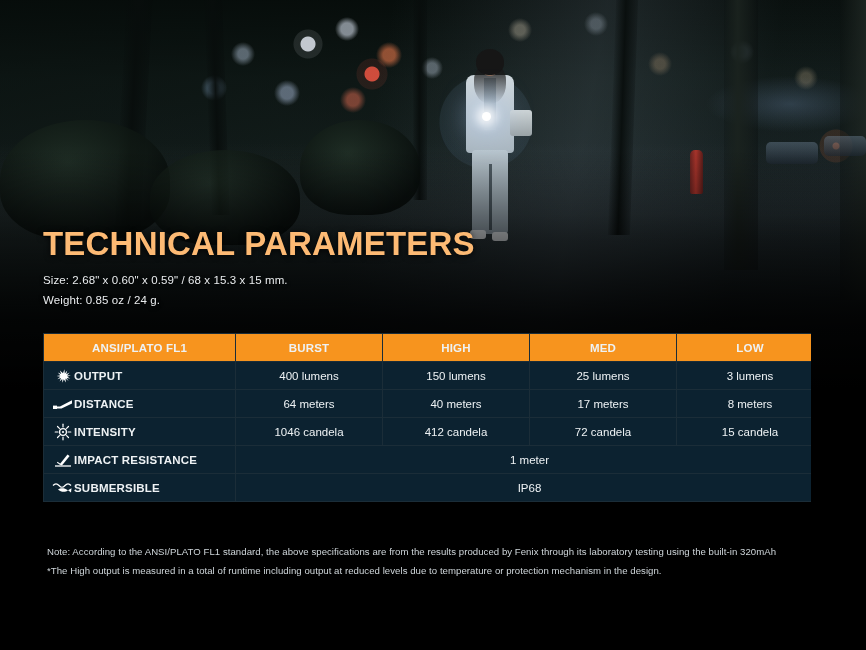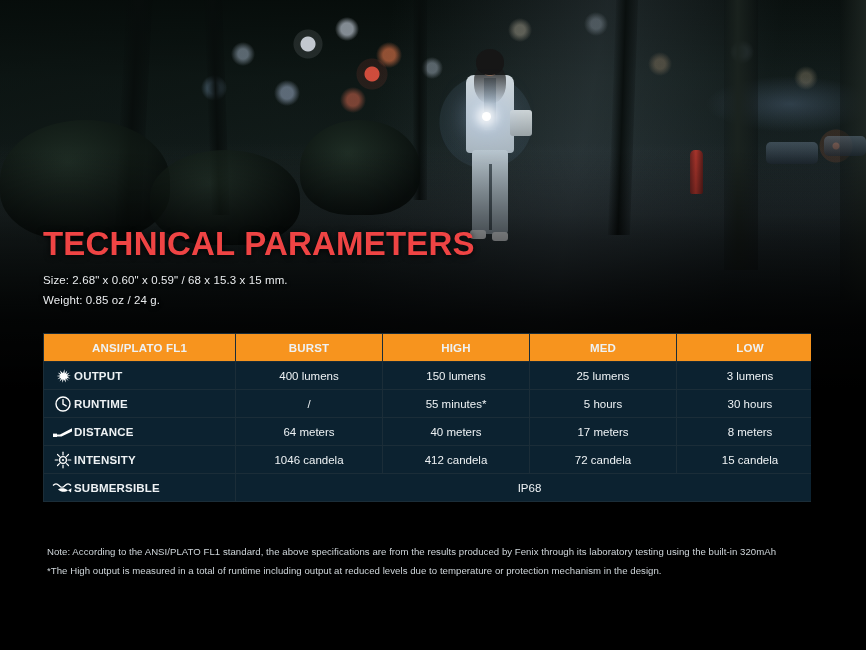--- a/index.html
+++ b/index.html
@@ -113,21 +113,21 @@
   .scrim {
     position: absolute; left: 0; top: 150px; width: 866px; height: 500px;
     background: linear-gradient(to bottom, rgba(0,0,0,0) 0%, rgba(0,0,0,0.55) 18%, rgba(0,0,0,0.88) 34%, #000 48%, #000 100%);
   }
 
   
   .content { position: absolute; left: 0; top: 0; width: 866px; height: 650px; }
 
   .title {
     position: absolute; left: 43px; top: 227px;
-    color: #ef4444;
+    color: #fdba74;
     font-size: 33px;
     font-weight: bold;
     letter-spacing: 0.2px;
     line-height: 1;
     text-shadow: 0 1px 6px rgba(0,0,0,0.9);
   }
   .subline {
     position: absolute; left: 43px;
     color: #e9ecee;
     font-size: 11.5px;
@@ -256,37 +256,20 @@
                 </span>
                 <span>OUTPUT</span>
               </span>
             </td>
             <td>400 lumens</td>
             <td>150 lumens</td>
             <td>25 lumens</td>
             <td>3 lumens</td>
           </tr>
 
-          <tr>
-            <td class="rowlabel">
-              <span class="rowlabel-inner">
-                <span class="ico">
-                  <svg width="18" height="18" viewBox="0 0 18 18">
-                    <circle cx="9" cy="9" r="7" fill="none" stroke="#ffffff" stroke-width="1.4"></circle>
-                    <path d="M9 4.6 V9 L12.2 10.8" fill="none" stroke="#ffffff" stroke-width="1.4" stroke-linecap="round"></path>
-                  </svg>
-                </span>
-                <span>RUNTIME</span>
-              </span>
-            </td>
-            <td>/</td>
-            <td>55 minutes*</td>
-            <td>5 hours</td>
-            <td>30 hours</td>
-          </tr>
 
           <tr>
             <td class="rowlabel">
               <span class="rowlabel-inner">
                 <span class="ico">
                   <svg width="22" height="16" viewBox="0 0 22 16">
                     <path d="M2 10.5 H8 L20 4.2 V7.4 L9.5 12.6 H2 Z" fill="#ffffff"></path>
                     <rect x="1" y="9.6" width="4" height="3.4" fill="#ffffff"></rect>
                   </svg>
                 </span>
@@ -320,20 +303,35 @@
                 </span>
                 <span>INTENSITY</span>
               </span>
             </td>
             <td>1046 candela</td>
             <td>412 candela</td>
             <td>72 candela</td>
             <td>15 candela</td>
           </tr>
 
+          <tr>
+            <td class="rowlabel">
+              <span class="rowlabel-inner">
+                <span class="ico">
+                  <svg width="22" height="18" viewBox="0 0 22 18">
+                    <path d="M3 15 H19" stroke="#ffffff" stroke-width="1.3"></path>
+                    <path d="M7.5 13.6 L15.5 3.4 L17.6 5 L9.9 14.4 Z" fill="#ffffff"></path>
+                    <path d="M5.2 11.2 L8.4 13.4" stroke="#ffffff" stroke-width="1.1"></path>
+                  </svg>
+                </span>
+                <span>IMPACT RESISTANCE</span>
+              </span>
+            </td>
+            <td colspan="4">1 meter</td>
+          </tr>
 
           <tr>
             <td class="rowlabel">
               <span class="rowlabel-inner">
                 <span class="ico">
                   <svg width="22" height="16" viewBox="0 0 22 16">
                     <path d="M1 5.5 C3 3.2 5 3.2 7 5.5 C9 7.8 11 7.8 13 5.5 C15 3.2 17 3.2 19 5.5" fill="none" stroke="#ffffff" stroke-width="1.2"></path>
                     <path d="M6 9.5 C8.5 7.6 12.5 7.6 16 10.2 C13.5 12.6 9 12.4 6 9.5 Z" fill="#ffffff"></path>
                     <path d="M16 10.2 L19.5 8.2 L19 12.4 Z" fill="#ffffff"></path>
                   </svg>

